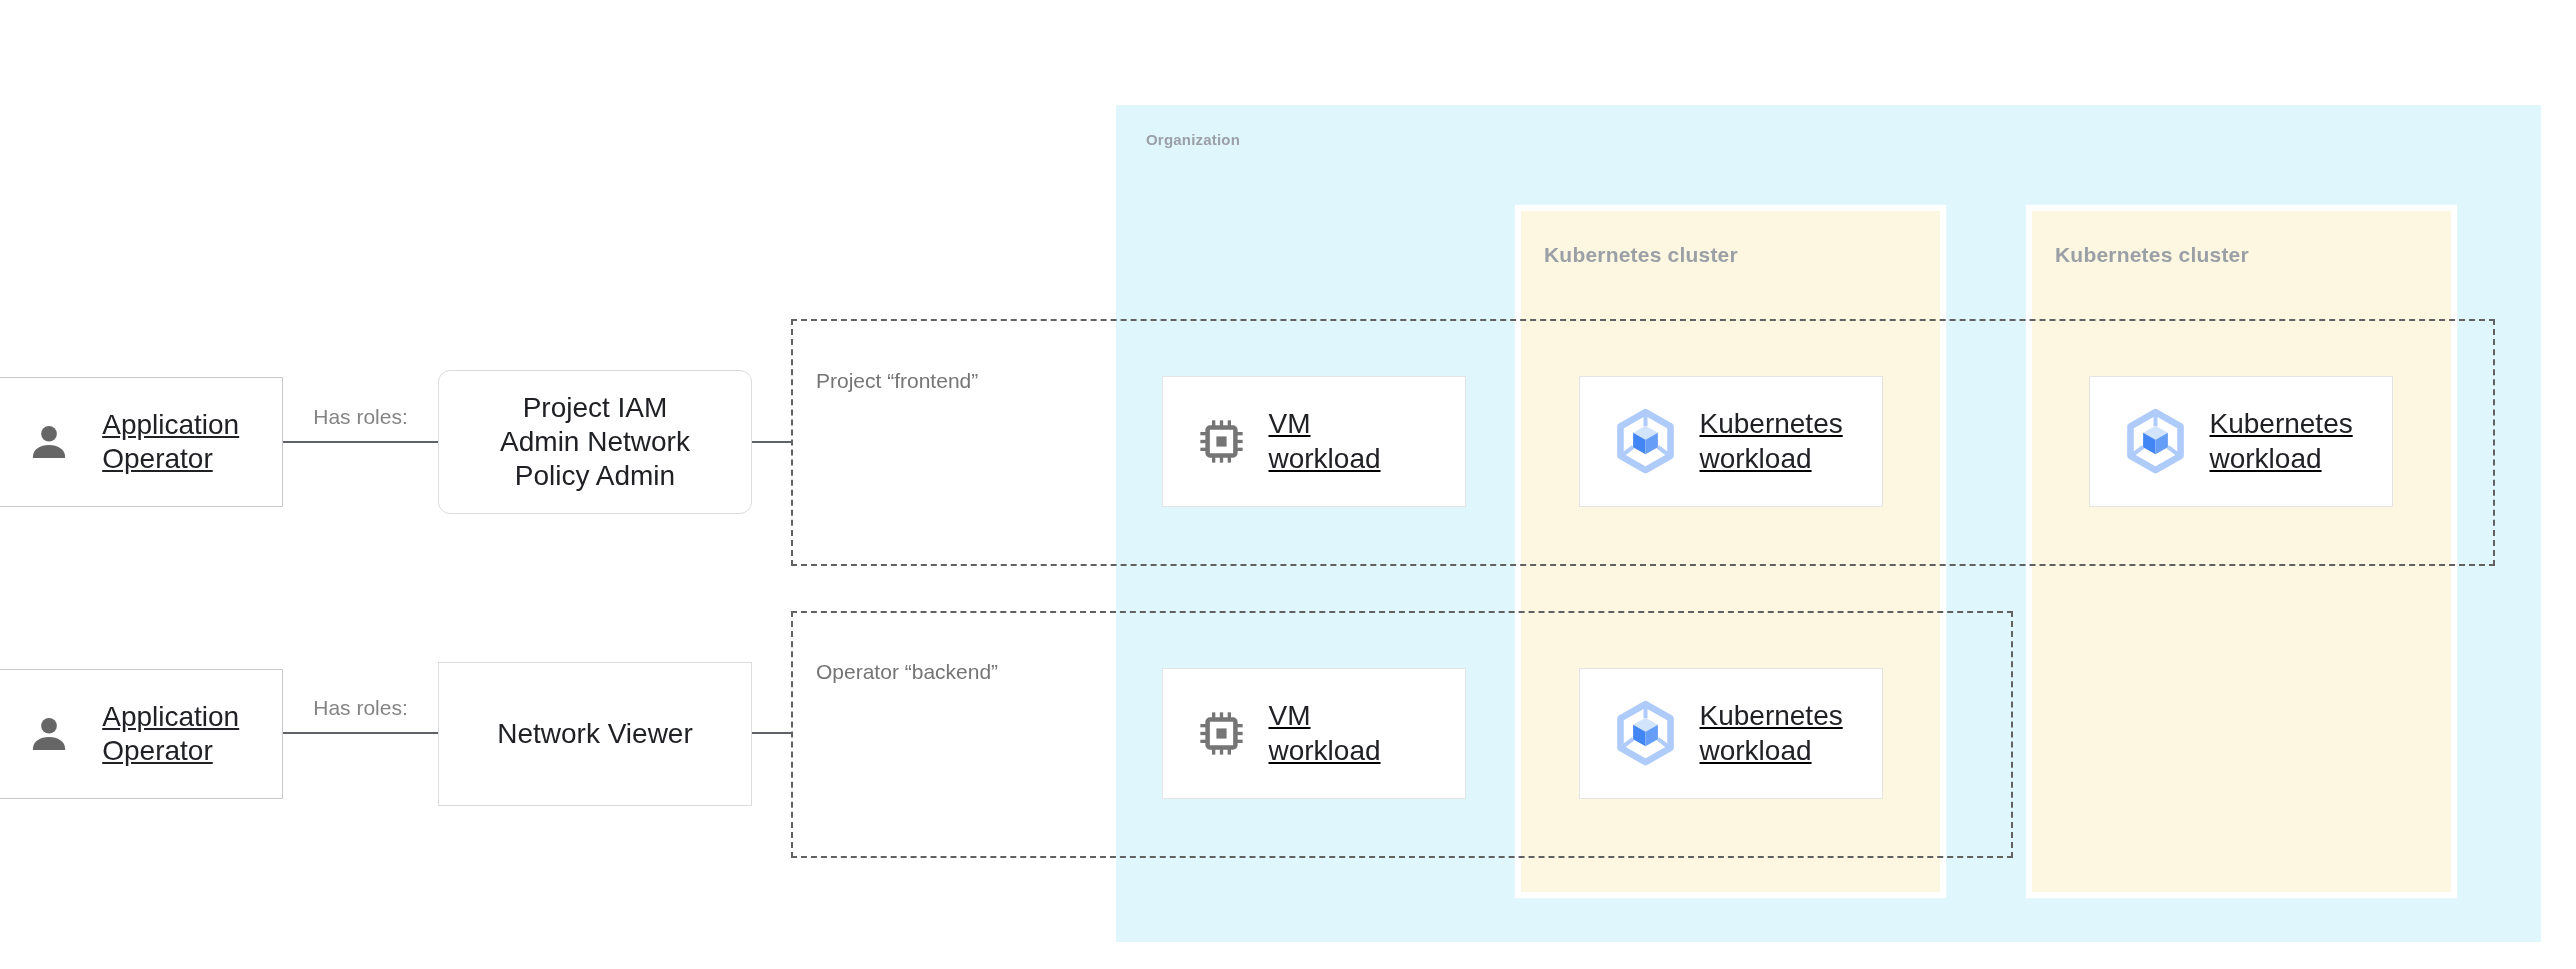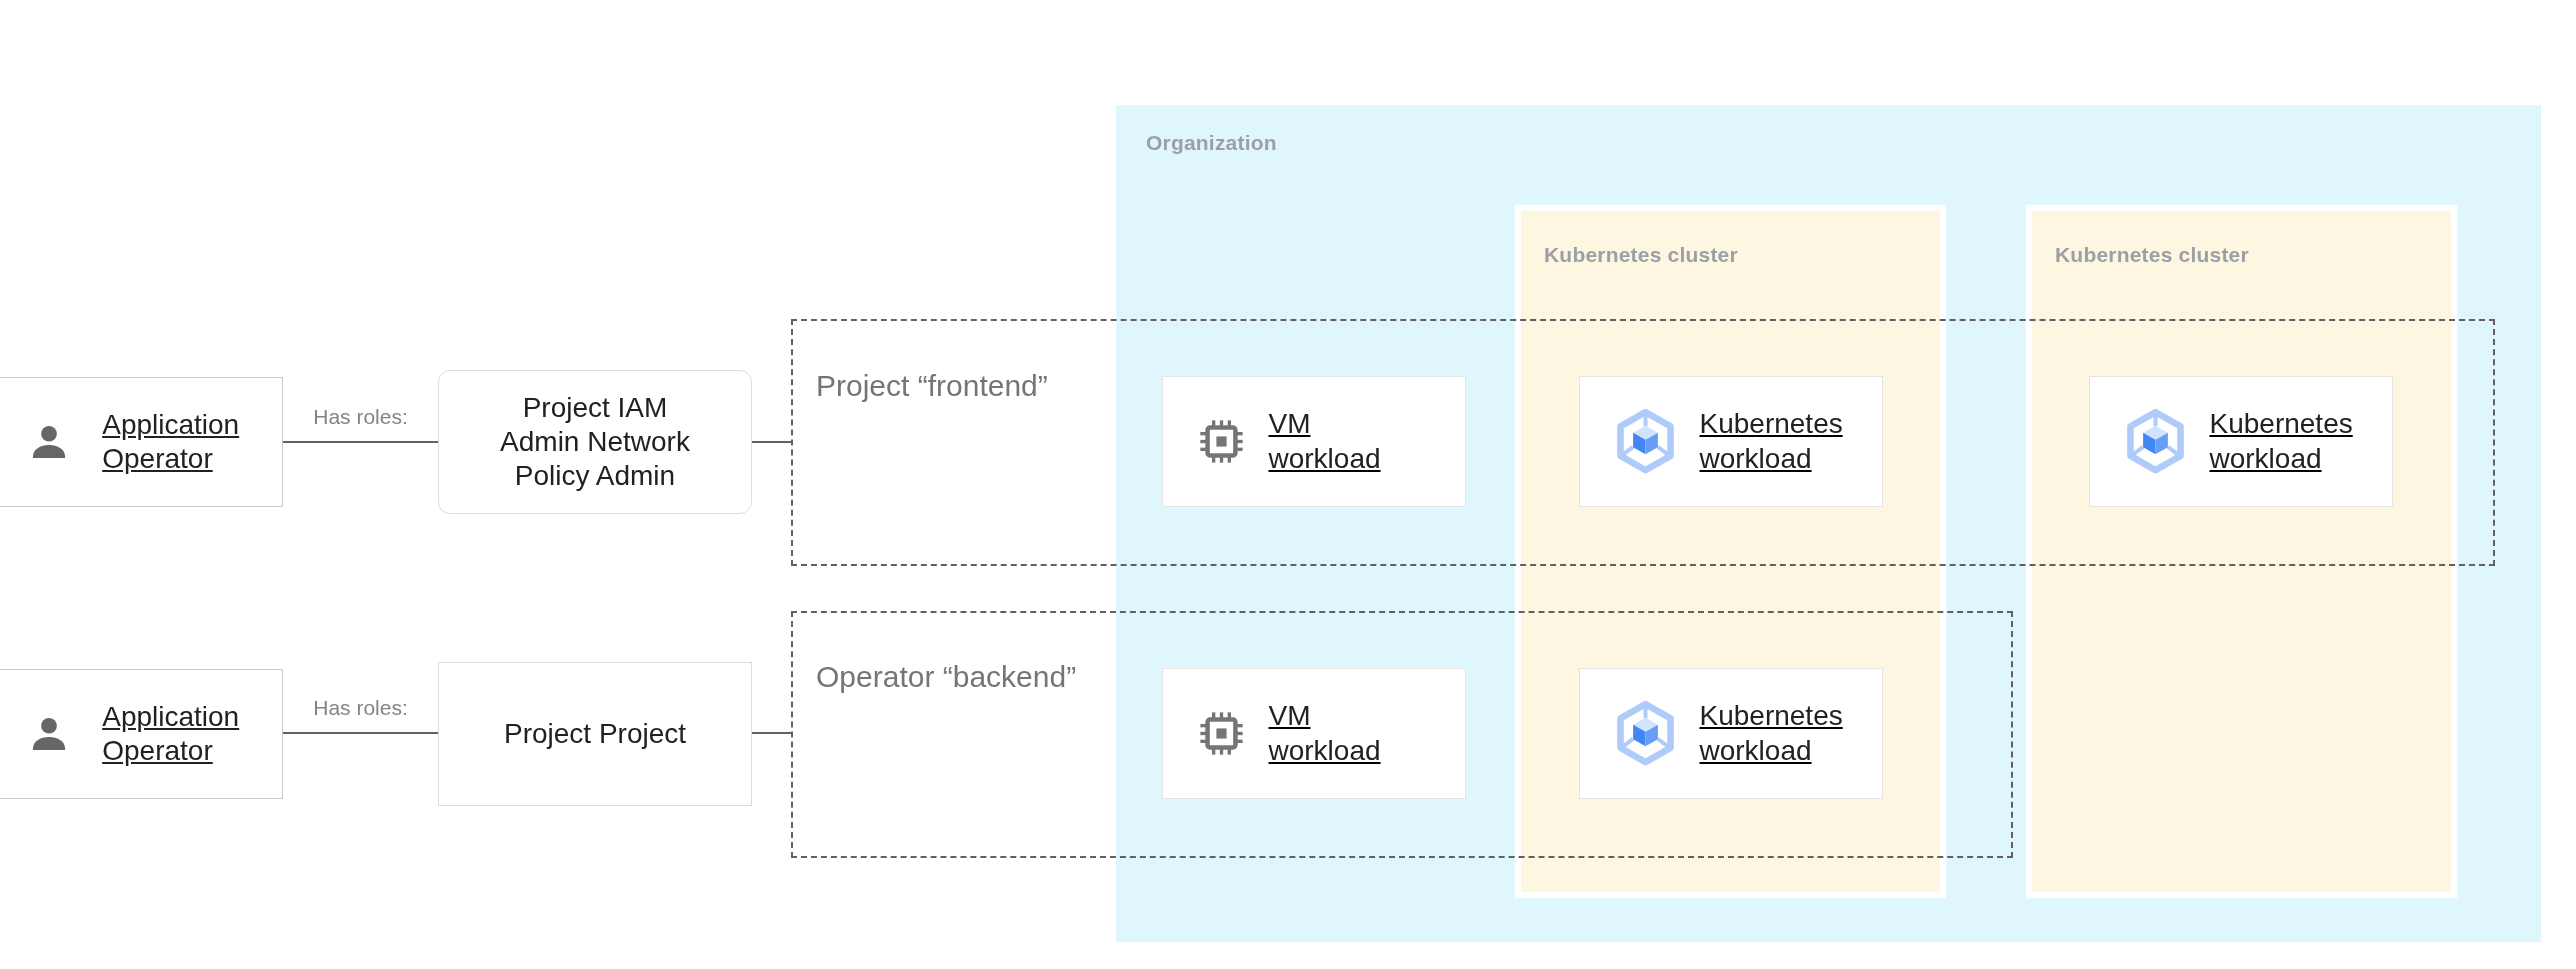--- a/index.html
+++ b/index.html
@@ -8,24 +8,24 @@
     font-family:"Liberation Sans","DejaVu Sans",sans-serif;
   }
   .abs{position:absolute;box-sizing:border-box;}
 
   
   .org{background:#E0F6FD;}
   .cluster{background:#FDF7E2;box-shadow:0 0 0 6.2px #ffffff;}
   .container-label{
     font-size:21px;font-weight:bold;color:#9AA0A6;letter-spacing:0.2px;white-space:nowrap;
   }
-  .org-label{font-size:21px;}
+  .org-label{font-size:15px;}
 
   .project-dashed{border:2.1px dashed #616161;background:transparent;}
-  .project-label{font-size:30px;color:#757575;white-space:nowrap;}
+  .project-label{font-size:21px;color:#757575;white-space:nowrap;}
 
   
   .node{
     background:#ffffff;display:flex;align-items:center;
   }
   .actor-box{border:1.4px solid #C9C9C9;padding-left:28px;}
   .role-box{border:1.4px solid #DCDCDC;justify-content:center;}
   .work-box{border:1.4px solid #E4E4E4;padding-left:35px;text-decoration:underline;}
   .node-text{
     font-size:28px;color:#202124;line-height:1.22;
@@ -84,21 +84,21 @@
 
   <div class="abs node actor-box" style="left:-2.8px;top:669px;width:286px;height:130px;">
     <svg class="icon" width="46" height="46" viewBox="0 0 24 24">
       <circle cx="12" cy="7.7" r="4.1" fill="#666666"></circle>
       <path d="M3.6 20.4 v-0.6 c0,-3.9 3.8,-6.2 8.4,-6.2 s8.4,2.3 8.4,6.2 v0.6 Z" fill="#666666"></path>
     </svg>
     <div class="node-text actor-text">Application Operator</div>
   </div>
 
   <div class="abs node role-box" style="left:438px;top:662px;width:314px;height:144px;">
-    <div class="node-text role-text">Project Project</div>
+    <div class="node-text role-text">Network Viewer</div>
   </div>
 
   <div class="abs node work-box" style="left:1162px;top:376px;width:304px;height:131px;">
     <svg class="icon" width="47" height="47" viewBox="0 0 24 24">
       <g fill="#757575">
         <rect x="7.15" y="1.2" width="1.7" height="3.2"></rect>
           <rect x="11.15" y="1.2" width="1.7" height="3.2"></rect>
           <rect x="15.15" y="1.2" width="1.7" height="3.2"></rect>
         <rect x="7.15" y="19.6" width="1.7" height="3.2"></rect>
           <rect x="11.15" y="19.6" width="1.7" height="3.2"></rect>

